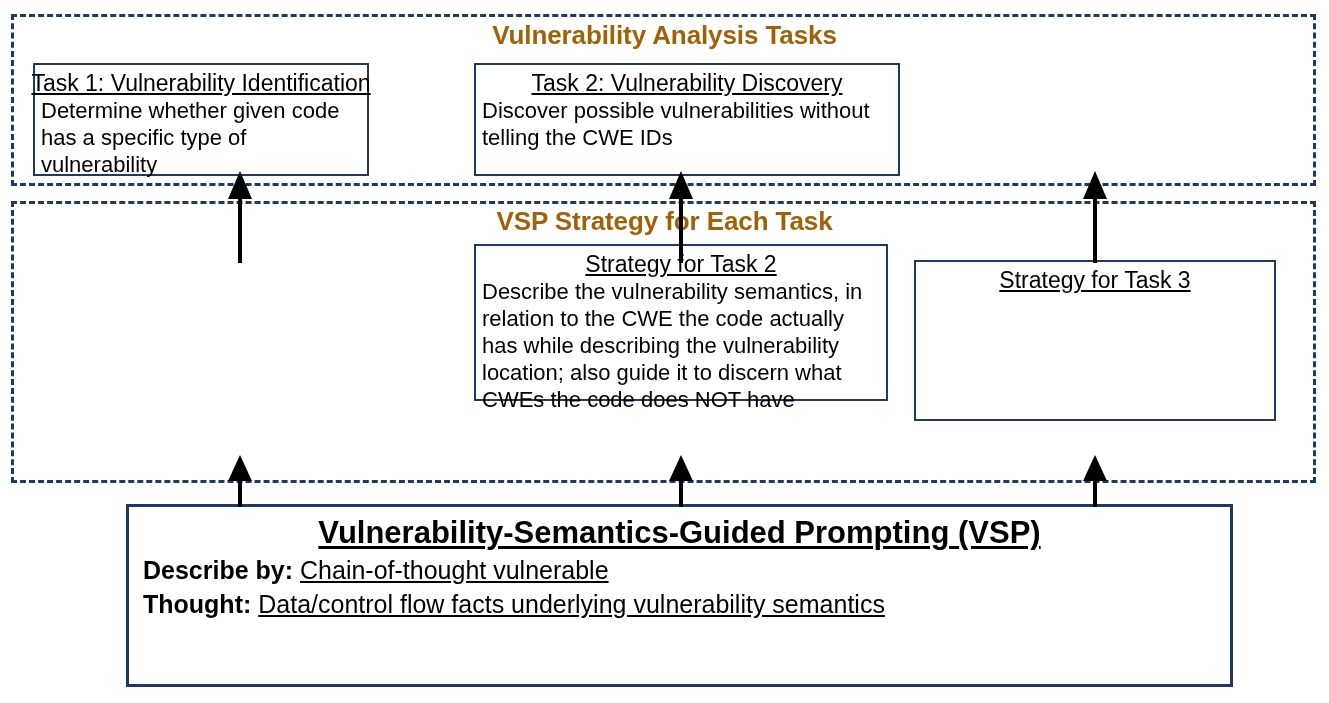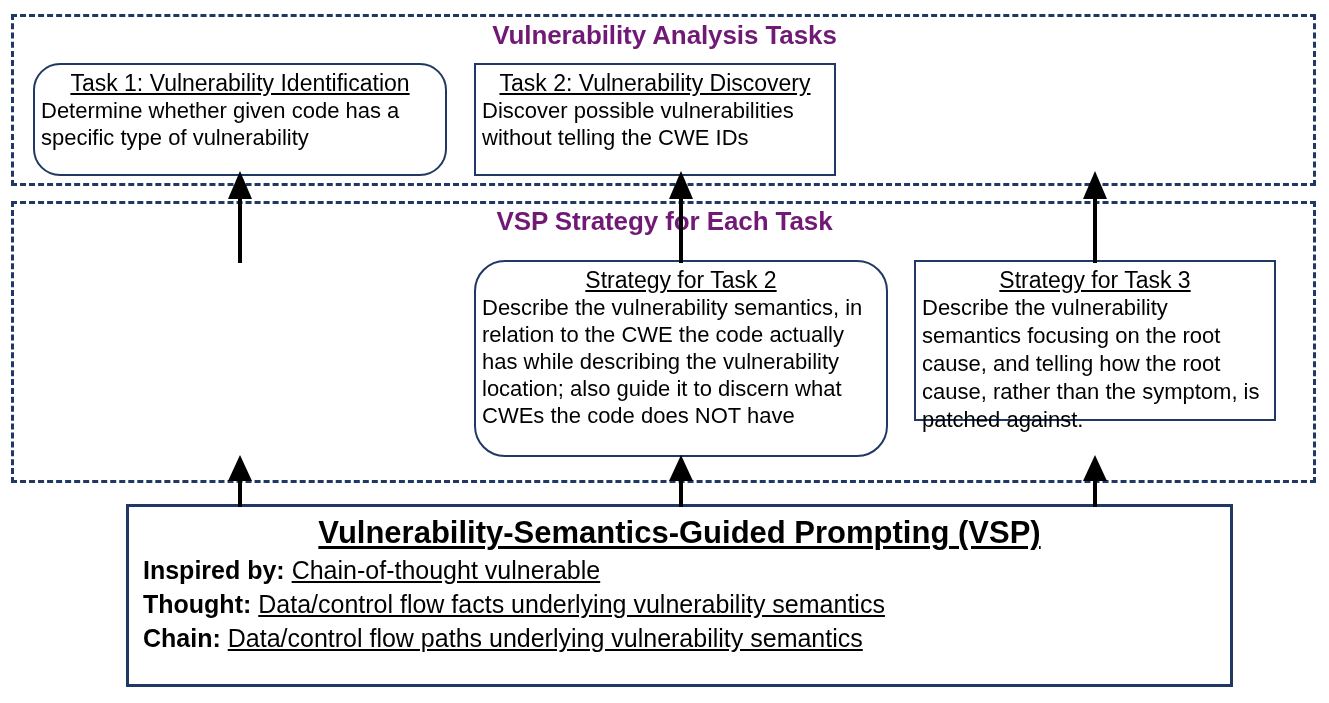--- a/index.html
+++ b/index.html
@@ -31,21 +31,21 @@
 
   .group-title {
     position: absolute;
     left: 0;
     right: 0;
     text-align: center;
     font-weight: bold;
     font-size: 26px;
     line-height: 30px;
     letter-spacing: -0.1px;
-    color: #701a75;
+    color: #a16207;
   }
   #group-tasks-title  { top: 20px; }
   #group-strats-title { top: 206px; }
 
   
   .box {
     position: absolute;
     border: 2.5px solid #1F3864;
     background: #ffffff;
     box-sizing: border-box;
@@ -63,27 +63,27 @@
     white-space: nowrap;
     color: #000;
   }
   .box-body {
     font-size: 22px;
     line-height: 27px;
     color: #000;
   }
 
   
-  #task-box-1 { left: 33px;  top: 63px; width: 414px;  height: 113px; border-radius: 27px; }
-  #task-box-2 { left: 474px; top: 63px; width: 362px;  height: 113px; }
+  #task-box-1 { left: 33px;  top: 63px; width: 336px;  height: 113px; }
+  #task-box-2 { left: 474px; top: 63px; width: 426px;  height: 113px; }
   #task-box-3 { left: 914px; top: 63px; width: 362px;  height: 113px; }
 
   
   #strategy-box-1 { left: 33px;  top: 260px; width: 414px; height: 197px; }
-  #strategy-box-2 { left: 474px; top: 260px; width: 414px; height: 197px; border-radius: 31px; }
+  #strategy-box-2 { left: 474px; top: 244px; width: 414px; height: 157px; }
   #strategy-box-3 { left: 914px; top: 260px; width: 362px; height: 161px; }
 
   #strategy-box-3 .box-body { line-height: 28px; }
 
   
   #vsp-box {
     position: absolute;
     left: 126px;
     top: 504px;
     width: 1107px;
@@ -140,40 +140,35 @@
   <div id="group-strats-title" class="group-title">VSP Strategy for Each Task</div>
 
 
   <div id="strategy-box-2" class="box">
     <div class="box-title">Strategy for Task 2</div>
     <div class="box-body">Describe the vulnerability semantics, in relation to the CWE the code actually has while describing the vulnerability location; also guide it to discern what CWEs the code does NOT have</div>
   </div>
 
   <div id="strategy-box-3" class="box">
     <div class="box-title">Strategy for Task 3</div>
-    <div class="box-body">Describe the vulnerability semantics focusing on the root cause, and telling how the root cause, rather than the symptom, is patched against.</div>
   </div>
 
   <div id="vsp-box">
     <div id="vsp-title">Vulnerability-Semantics-Guided Prompting (VSP)</div>
 
     <div class="vsp-line">
-      <span class="vsp-label">Inspired by:</span>
+      <span class="vsp-label">Describe by:</span>
       <span class="vsp-value">Chain-of-thought vulnerable</span>
     </div>
 
     <div class="vsp-line">
       <span class="vsp-label">Thought:</span>
       <span class="vsp-value">Data/control flow facts underlying vulnerability semantics</span>
     </div>
 
-    <div class="vsp-line">
-      <span class="vsp-label">Chain:</span>
-      <span class="vsp-value">Data/control flow paths underlying vulnerability semantics</span>
-    </div>
   </div>
 
   <div class="arrow" style="left:227px; top:171px; height:92px;">
     <svg width="26" height="92" viewBox="0 0 26 92">
       <line x1="13" y1="92" x2="13" y2="22" stroke="#000000" stroke-width="4"></line>
       <polygon points="13,0 25,28 1,28" fill="#000000"></polygon>
     </svg>
   </div>
 
   <div class="arrow" style="left:668px; top:171px; height:92px;">

